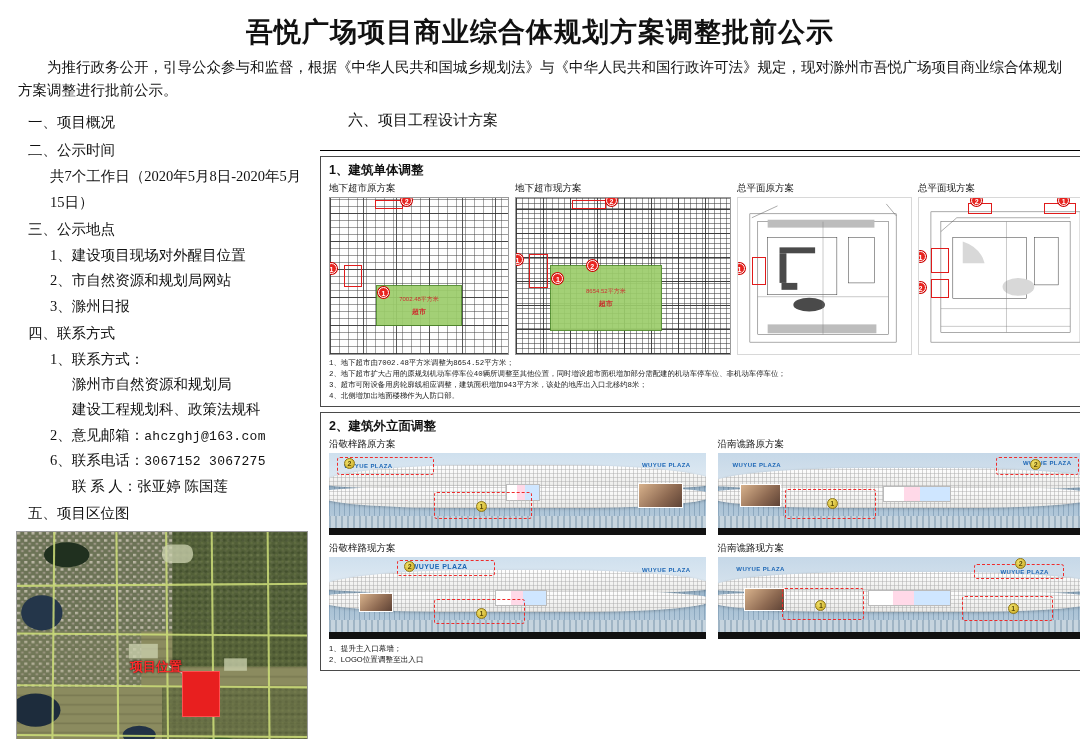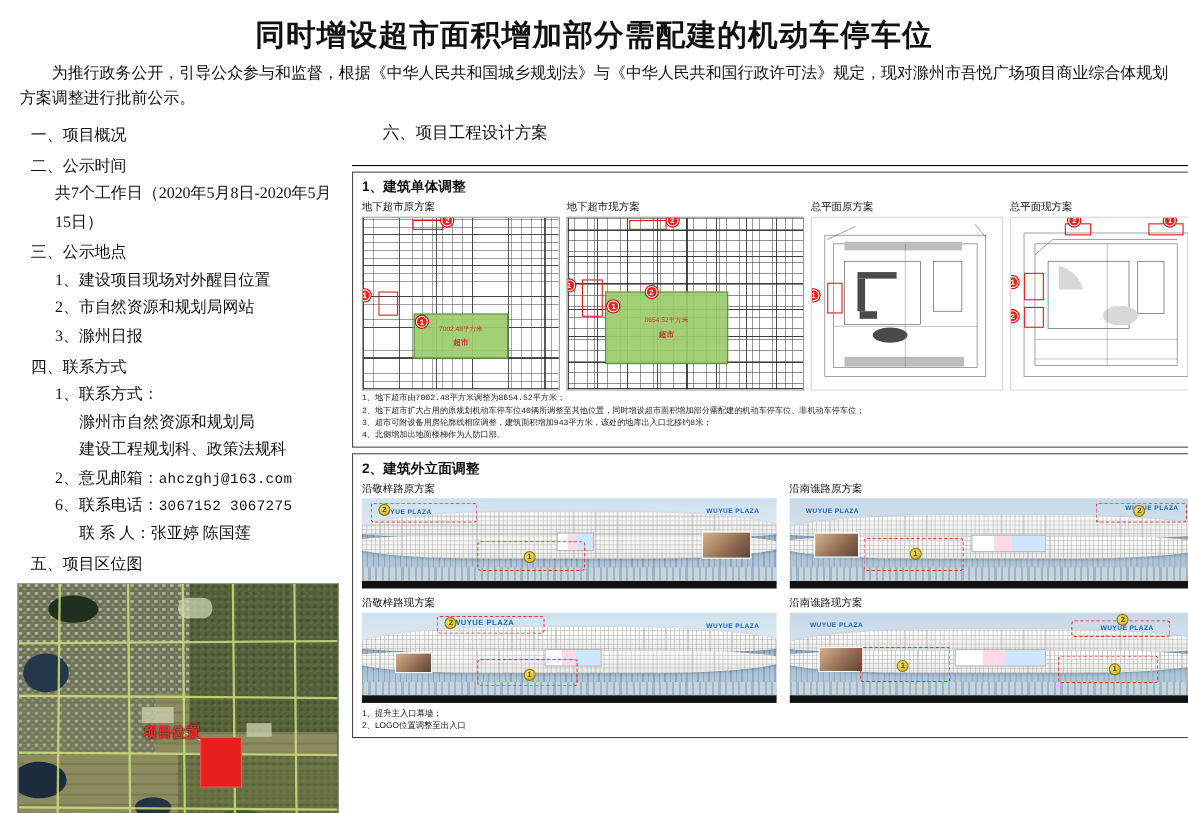--- a/index.html
+++ b/index.html
@@ -20,21 +20,21 @@
   .intro {
     font-size:14.5px; line-height:1.62; text-align:justify; text-indent:2em;
     padding:0 4px 2px 4px;
   }
 
   
   .body-wrap { display:flex; gap:10px; margin-top:6px; }
   .col-left { width:296px; flex:0 0 296px; }
   .col-right { flex:1; }
 
-  .sec-h { font-size:14.5px; line-height:1.74; padding-left:14px; }
+  .sec-h { font-size:14.5px; line-height:1.74; padding-left:14px;font-family:Liberation Mono, monospace; }
   .sub1 { font-size:14.5px; line-height:1.74; padding-left:36px; }
   .sub2 { font-size:14.5px; line-height:1.74; padding-left:58px; }
   .mono { font-family:"Liberation Mono","DejaVu Sans Mono",monospace; font-size:13px; letter-spacing:.3px;}
   .gapsm { height:3px; }
 
   
   .map-frame {
     margin:4px 2px 0 2px; border:1px solid #999; background:#2d3a20;
     height:222px; position:relative; overflow:hidden;
   }
@@ -160,21 +160,21 @@
     font-family:"Liberation Sans","DejaVu Sans",sans-serif;
   }
   .elev-notes { margin-top:4px; }
   .elev-note { font-size:7.6px; line-height:1.5; font-family:"Liberation Sans","DejaVu Sans",sans-serif; }
 </style>
 </head>
 <body>
 
 <div class="page">
 
-  <div class="title">同时增设超市面积增加部分需配建的机动车停车位</div>
+  <div class="title">吾悦广场项目商业综合体规划方案调整批前公示</div>
   <div class="intro">为推行政务公开，引导公众参与和监督，根据《中华人民共和国城乡规划法》与《中华人民共和国行政许可法》规定，现对滁州市吾悦广场项目商业综合体规划方案调整进行批前公示。</div>
 
   <div class="body-wrap">
 
     <div class="col-left">
 
       <div class="sec-h">一、项目概况</div>
       <div class="gapsm"></div>
       <div class="sec-h">二、公示时间</div>
       <div class="sub1">共7个工作日（2020年5月8日-2020年5月15日）</div>

